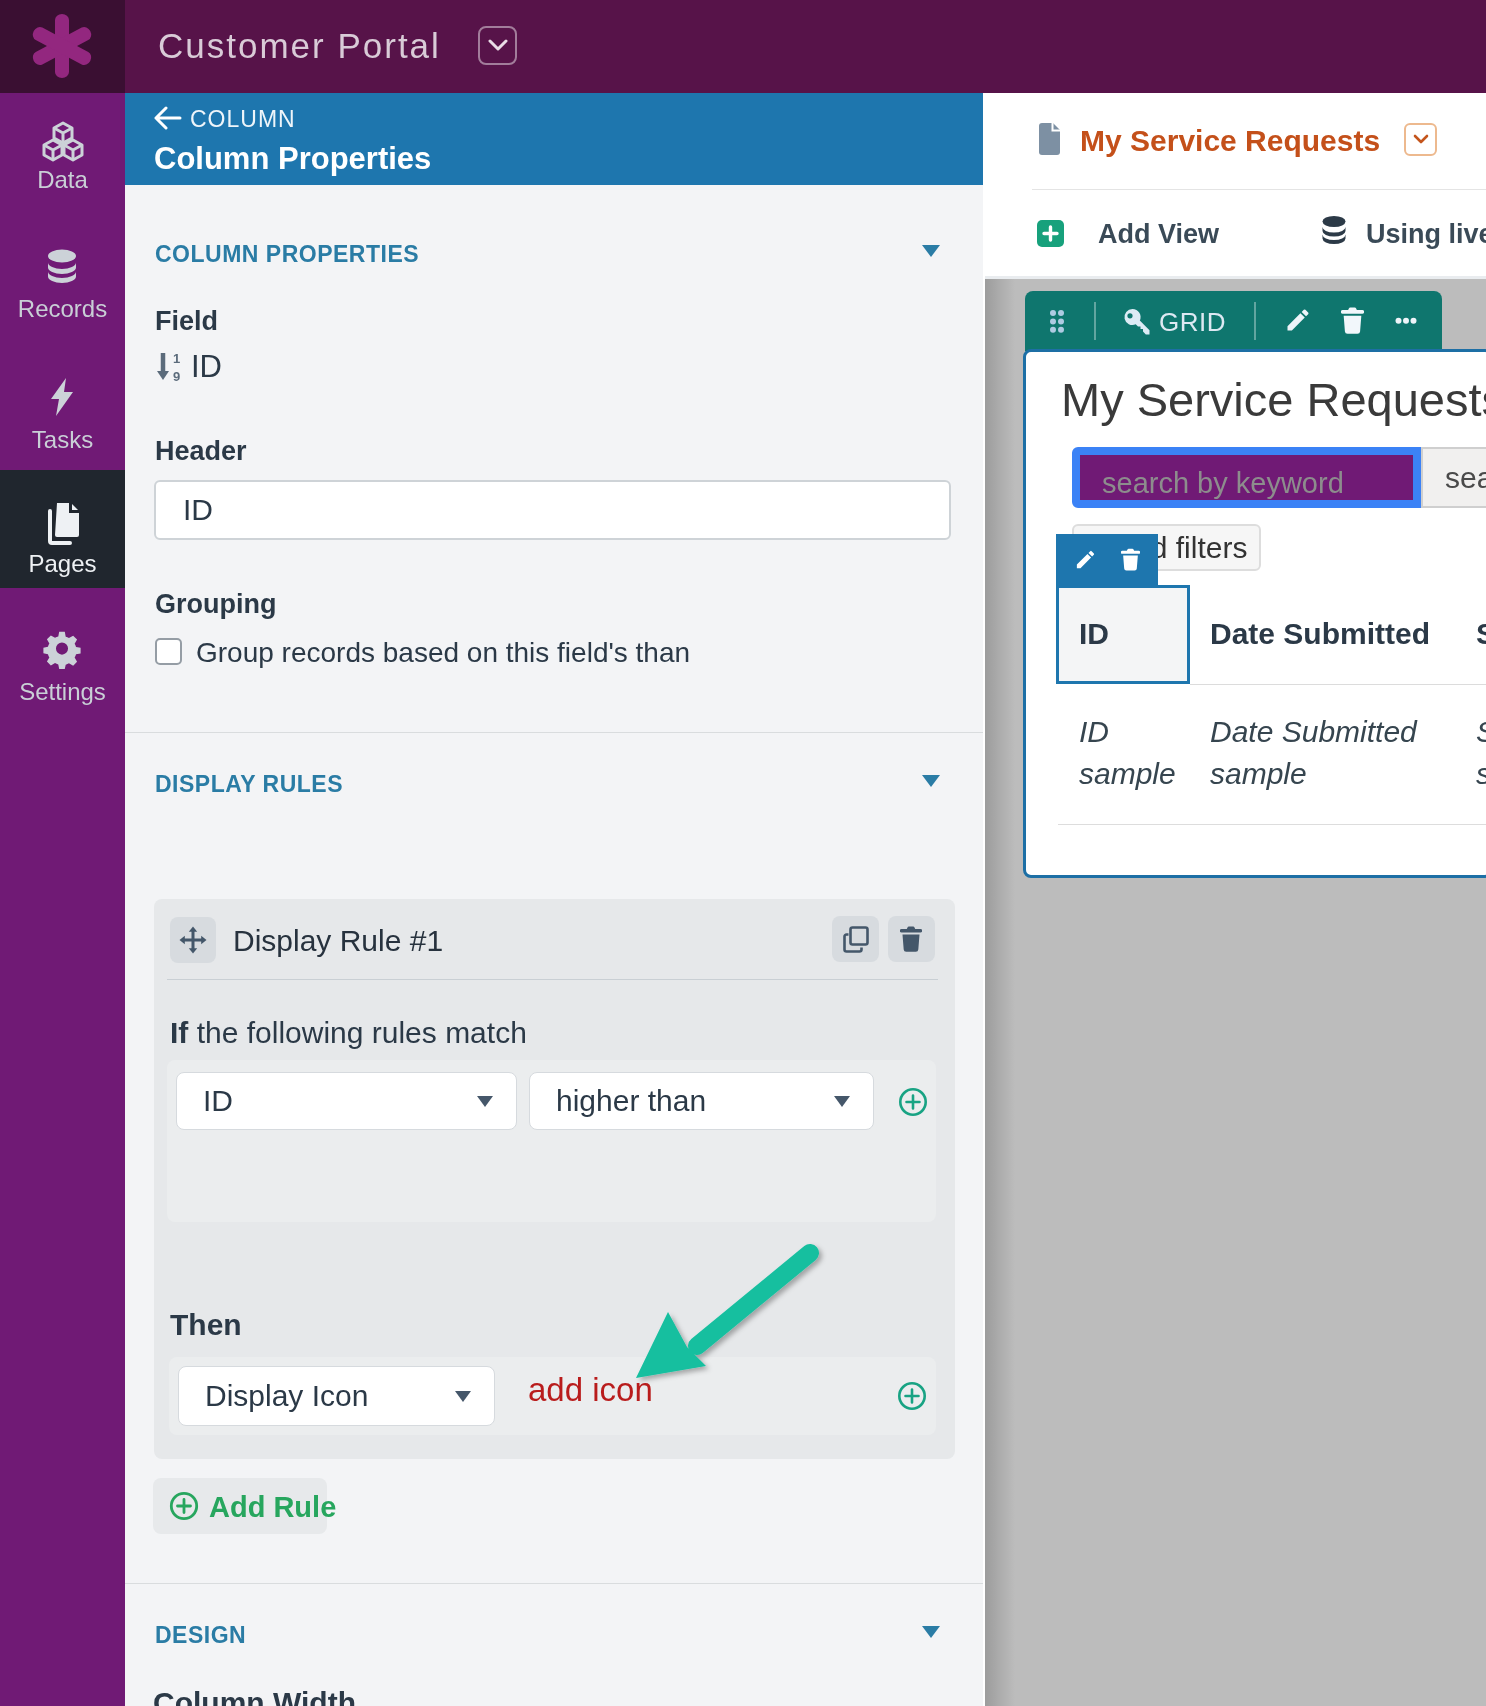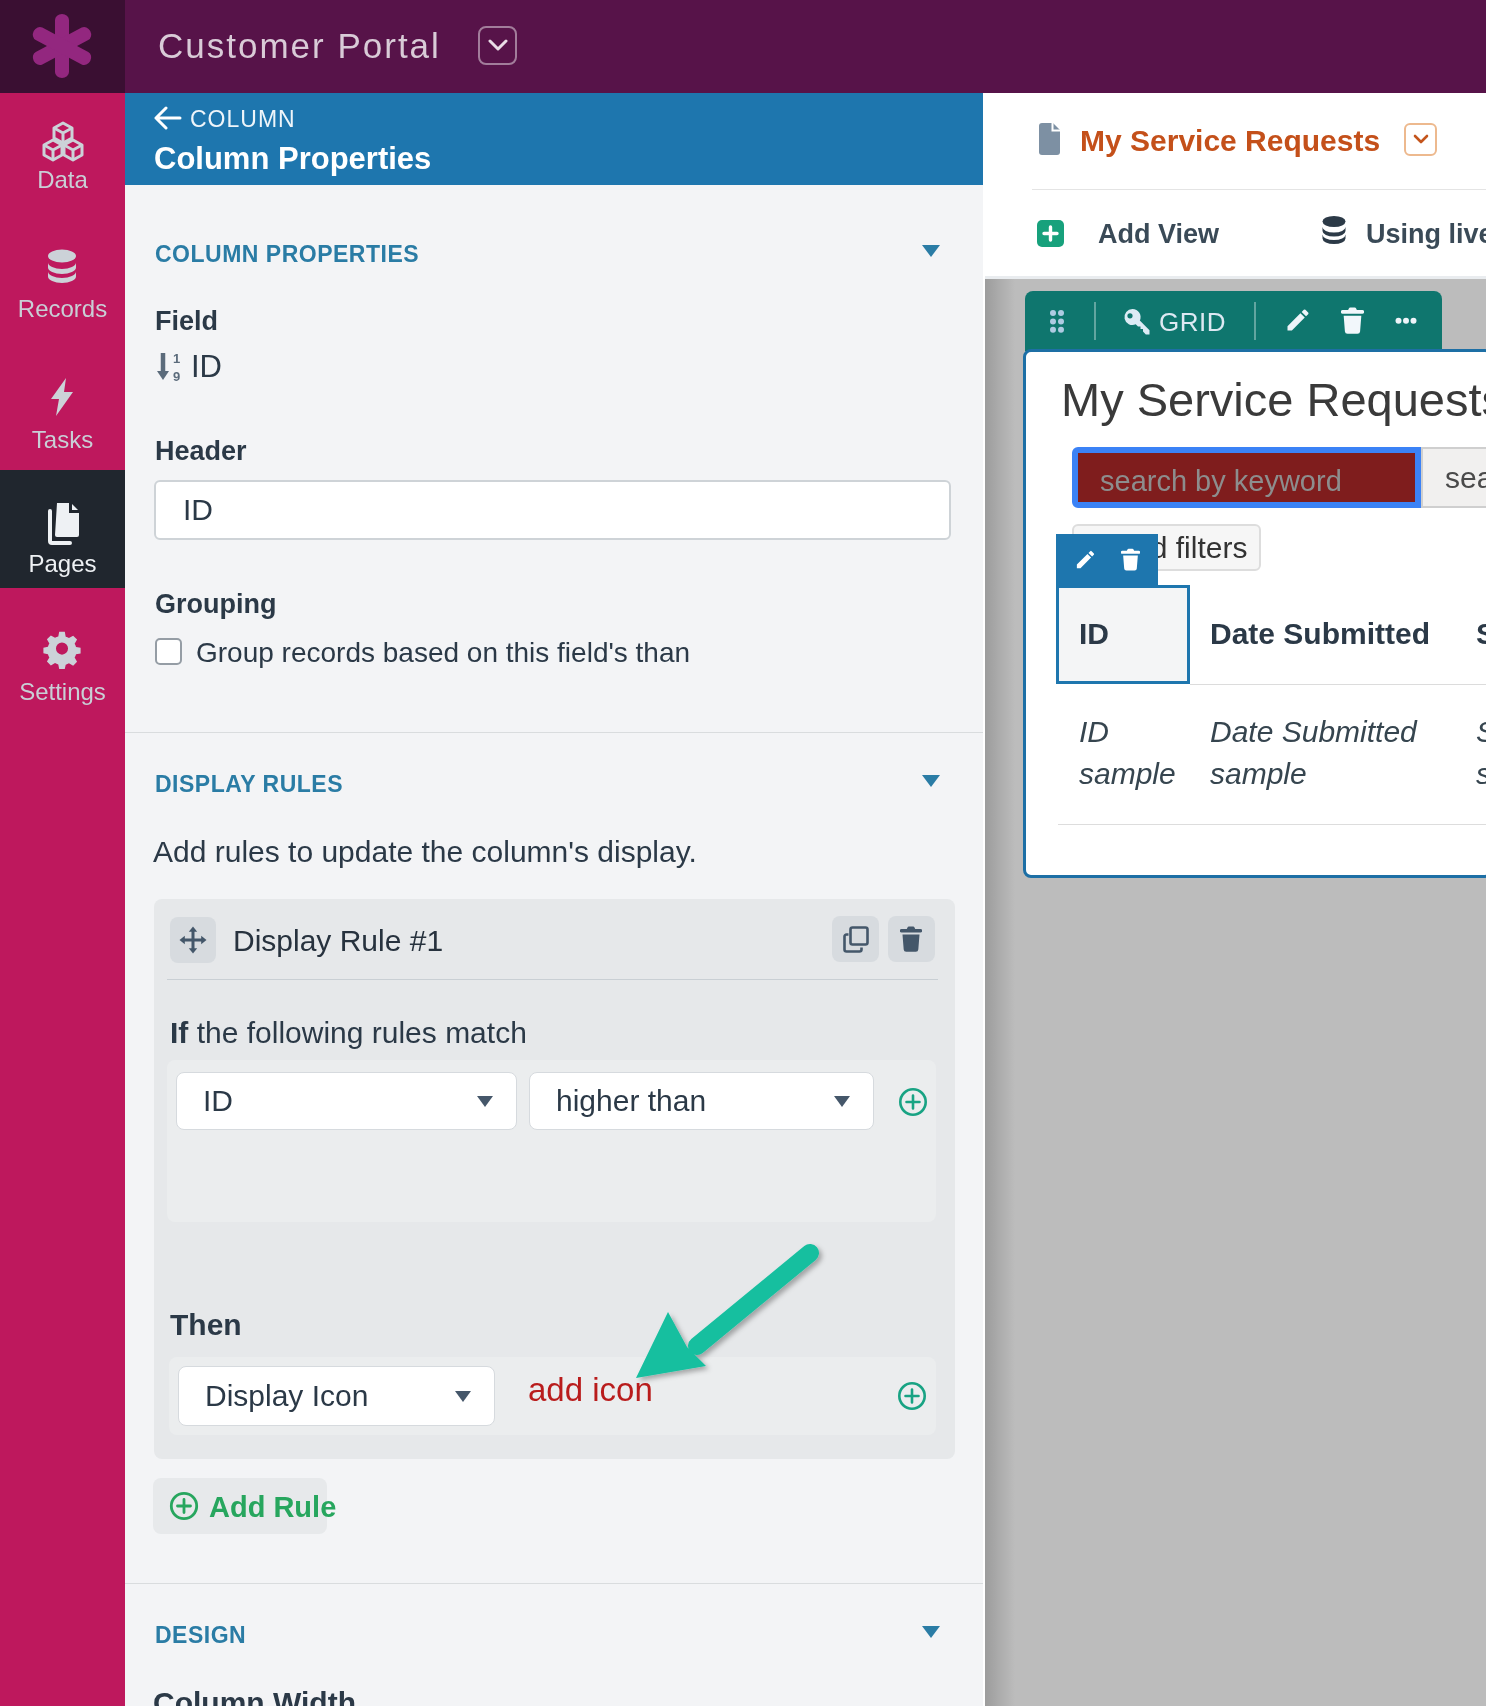--- a/index.html
+++ b/index.html
@@ -4,21 +4,21 @@
 <style>
 *{margin:0;padding:0;box-sizing:border-box}
 html,body{width:1486px;height:1706px;overflow:hidden;background:#fff;font-family:"Liberation Sans",sans-serif}
 .abs{position:absolute}
 
 #topbar{position:absolute;left:0;top:0;width:1486px;height:93px;background:#571349}
 #logo{position:absolute;left:0;top:0;width:125px;height:93px;background:#3a0f32}
 #apptitle{position:absolute;left:158px;top:26px;font-size:35px;color:#d9cbd7;letter-spacing:2px}
 #appchev{position:absolute;left:478px;top:26px;width:39px;height:39px;border:2px solid rgba(255,255,255,.45);border-radius:8px}
 
-#sidebar{position:absolute;left:0;top:93px;width:125px;height:1613px;background:#be185d}
+#sidebar{position:absolute;left:0;top:93px;width:125px;height:1613px;background:#701a75}
 .navitem{position:absolute;left:0;width:125px;text-align:center;color:#c9cfd6;font-size:24px}
 .navactive{position:absolute;left:0;top:377px;width:125px;height:118px;background:#20262e}
 
 #panel{position:absolute;left:125px;top:93px;width:858px;height:1613px;background:#f3f4f6}
 #panelhead{position:absolute;left:0;top:0;width:858px;height:92px;background:#1e76ae}
 .sechead{position:absolute;font-size:23px;font-weight:bold;color:#2a7ca5;letter-spacing:.5px}
 .caret{position:absolute;width:0;height:0;border-left:9px solid transparent;border-right:9px solid transparent;border-top:12px solid #2a7ca5}
 .blabel{position:absolute;font-size:27px;font-weight:bold;color:#2b3947}
 .divider{position:absolute;left:0;width:858px;height:1px;background:#d9dcde}
 #hdrinput{position:absolute;left:29px;top:387px;width:797px;height:60px;background:#fff;border:2px solid #ced3d7;border-radius:6px;font-size:30px;color:#2b3947;line-height:56px;padding-left:27px}
@@ -120,21 +120,20 @@
   </svg>
   <div style="position:absolute;left:66px;top:256px;font-size:31px;color:#2b3947">ID</div>
   <div class="blabel" style="left:30px;top:343px">Header</div>
   <div id="hdrinput">ID</div>
   <div class="blabel" style="left:30px;top:496px">Grouping</div>
   <div id="checkbox"></div>
   <div style="position:absolute;left:71px;top:544px;font-size:28px;color:#2b3947">Group records based on this field's than</div>
   <div class="divider" style="top:639px"></div>
   <div class="sechead" style="left:30px;top:678px">DISPLAY RULES</div>
   <div class="caret" style="left:797px;top:682px"></div>
-  <div style="position:absolute;left:28px;top:742px;font-size:30px;color:#2b3947">Add rules to update the column's display.</div>
   <div id="rulecard">
     <div class="graybtn" style="left:16px;top:18px;width:46px;height:46px">
       <svg class="abs" style="left:9px;top:9px" width="28" height="28" viewBox="0 0 28 28">
         <g stroke="#44576a" stroke-width="3" fill="#44576a" stroke-linecap="round">
           <path d="M14 5 L14 23 M5 14 L23 14" fill="none"></path>
           <path d="M9.8 5.8 L14 0.5 L18.2 5.8 Z" stroke="none"></path>
           <path d="M9.8 22.2 L14 27.5 L18.2 22.2 Z" stroke="none"></path>
           <path d="M5.8 9.8 L0.5 14 L5.8 18.2 Z" stroke="none"></path>
           <path d="M22.2 9.8 L27.5 14 L22.2 18.2 Z" stroke="none"></path>
         </g>
@@ -263,21 +262,21 @@
   <svg class="abs" style="left:370px;top:26px" width="24" height="8" viewBox="0 0 24 8">
     <g fill="#eef4f9">
       <circle cx="3.5" cy="3.8" r="3"></circle>
         <circle cx="11" cy="3.8" r="3"></circle>
         <circle cx="18.5" cy="3.8" r="3"></circle>
     </g>
   </svg>
 </div>
 <div id="gridcard">
   <div style="position:absolute;left:35px;top:20px;font-size:47px;color:#3a3a3a;white-space:nowrap">My Service Requests</div>
-  <div style="position:absolute;left:46px;top:95px;width:349px;height:61px;background:#7f1d1d;border:6px solid #3b82f6;border-radius:6px 0 0 6px;font-size:29px;color:#8d8d8d;line-height:57px;padding-left:22px">search by keyword</div>
+  <div style="position:absolute;left:46px;top:95px;width:349px;height:61px;background:#701a75;border:8px solid #3b82f6;border-radius:6px 0 0 6px;font-size:29px;color:#8d8d8d;line-height:57px;padding-left:22px">search by keyword</div>
   <div style="position:absolute;left:395px;top:95px;width:80px;height:61px;background:#f1f0ef;border:2px solid #cfcfcf;font-size:30px;color:#4a4a4a;line-height:57px;padding-left:22px">search</div>
   <div style="position:absolute;left:46px;top:172px;width:189px;height:47px;background:#f6f6f6;border:2px solid #ddd;border-radius:6px;font-size:30px;color:#333;line-height:43px;padding-left:40px">Add filters</div>
   <div style="position:absolute;left:30px;top:182px;width:102px;height:51px;background:#1e76ae">
     <svg class="abs" style="left:18px;top:14px" width="23" height="23" viewBox="0 0 24 24">
       <path d="M3 17.25V21h3.75L17.81 9.94l-3.75-3.75L3 17.25zM20.71 7.04c.39-.39.39-1.02 0-1.41l-2.34-2.34a.9959.9959 0 0 0-1.41 0l-1.83 1.83 3.75 3.75 1.83-1.83z" fill="#fff"></path>
     </svg>
     <svg class="abs" style="left:65px;top:14px" width="19" height="23" viewBox="0 0 22 26">
       <g fill="#fff">
         <path d="M7.5 1.5 a1.5 1.5 0 0 1 1.5 -1 h4 a1.5 1.5 0 0 1 1.5 1 l0.7 1.5 h5.3 a1.2 1.2 0 0 1 0 3.4 h-19 a1.2 1.2 0 0 1 0 -3.4 h5.3 Z"></path>
         <path d="M2.5 8.5 h17 l-1.2 15 a2.5 2.5 0 0 1 -2.5 2.3 h-9.6 a2.5 2.5 0 0 1 -2.5 -2.3 Z"></path>

